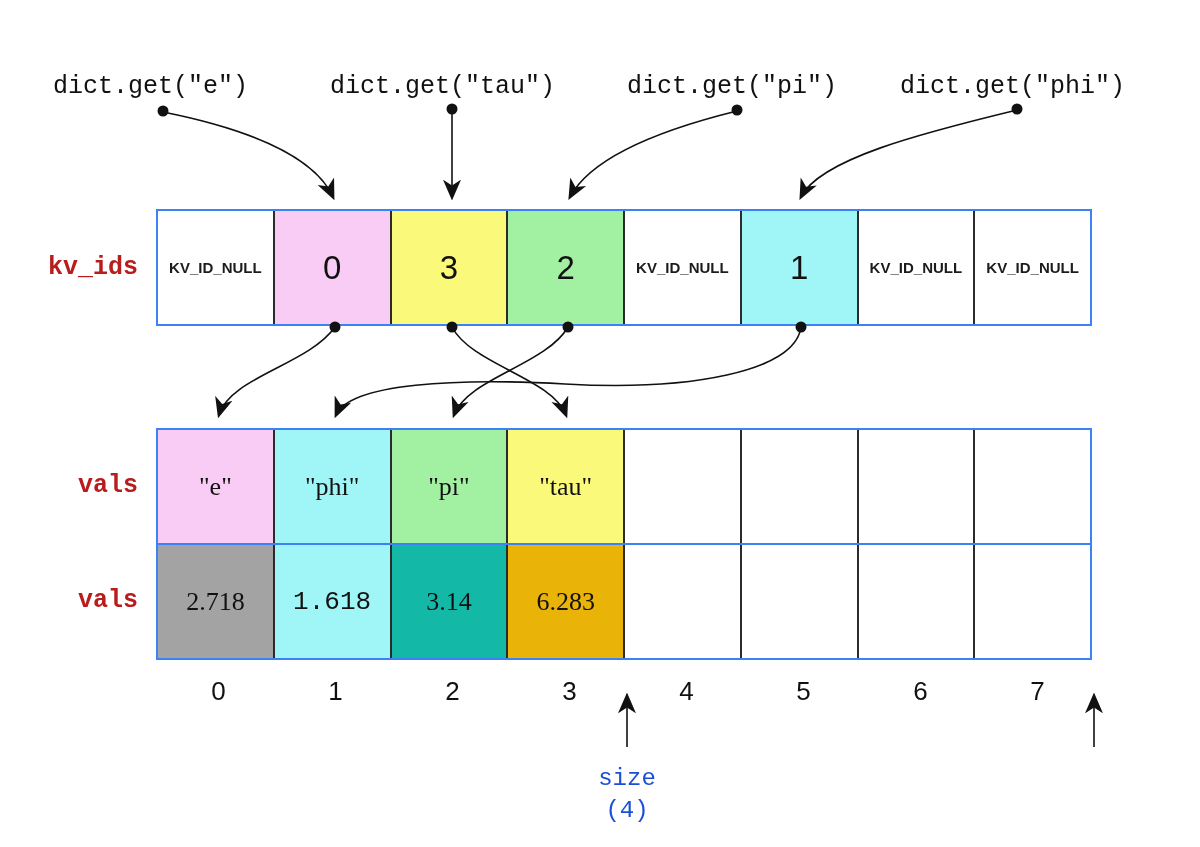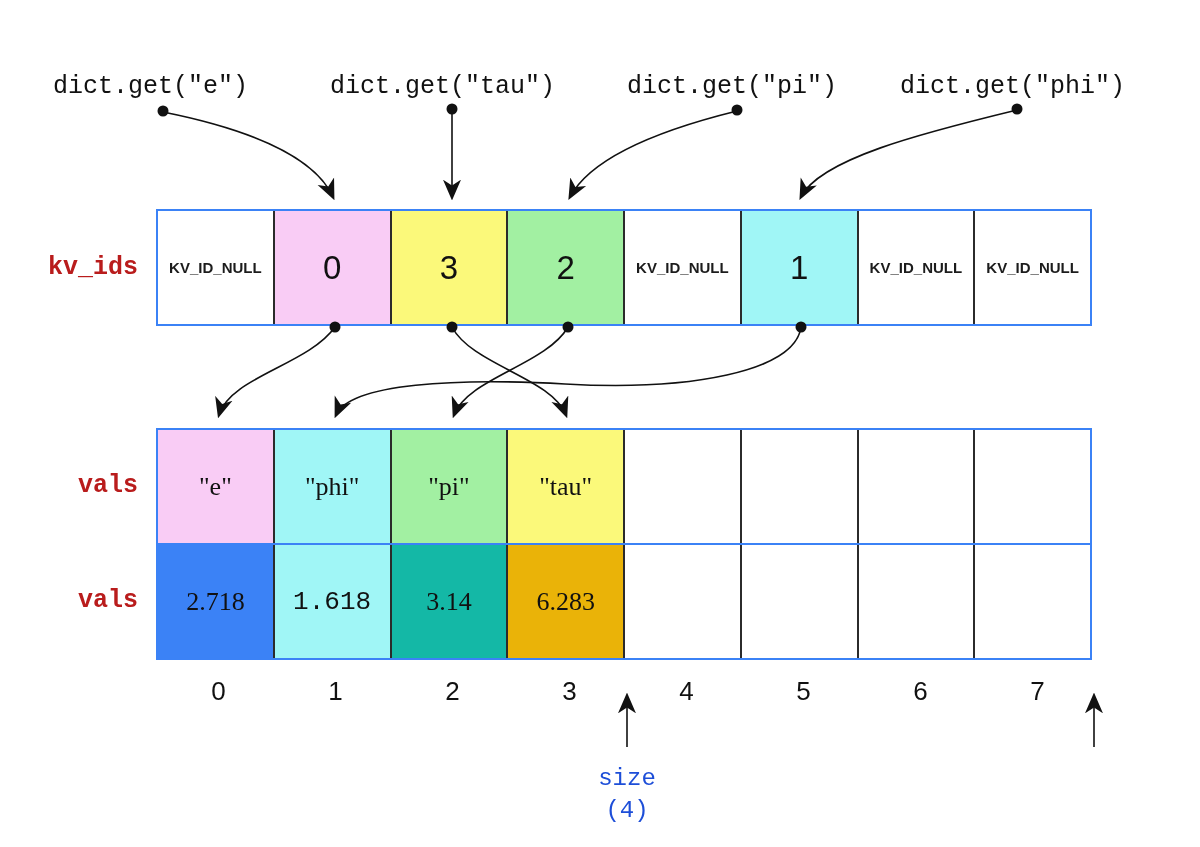--- a/index.html
+++ b/index.html
@@ -70,21 +70,21 @@
     <div class="cell serif" style="background-color: rgb(162, 240, 162);">"pi"</div>
     <div class="cell serif" style="background-color: rgb(251, 249, 122);">"tau"</div>
     <div class="cell serif" style="background-color: rgb(255, 255, 255);"></div>
     <div class="cell serif" style="background-color: rgb(255, 255, 255);"></div>
     <div class="cell serif" style="background-color: rgb(255, 255, 255);"></div>
     <div class="cell serif" style="background-color: rgb(255, 255, 255);"></div>
   </div>
 
   <div class="row-label" style="top:586px">vals</div>
   <div class="array-row" style="top:543px">
-    <div class="cell serif" style="background-color: #3b82f6;">2.718</div>
+    <div class="cell serif" style="background-color: #a3a3a3;">2.718</div>
     <div class="cell serif" style="background-color: rgb(160, 246, 246); font-family: Liberation Mono, monospace;">1.618</div>
     <div class="cell serif" style="background-color: #14b8a6;">3.14</div>
     <div class="cell serif" style="background-color: #eab308;">6.283</div>
     <div class="cell serif" style="background-color: rgb(255, 255, 255);"></div>
     <div class="cell serif" style="background-color: rgb(255, 255, 255);"></div>
     <div class="cell serif" style="background-color: rgb(255, 255, 255);"></div>
     <div class="cell serif" style="background-color: rgb(255, 255, 255);"></div>
   </div>
 
   <div class="index-row">

